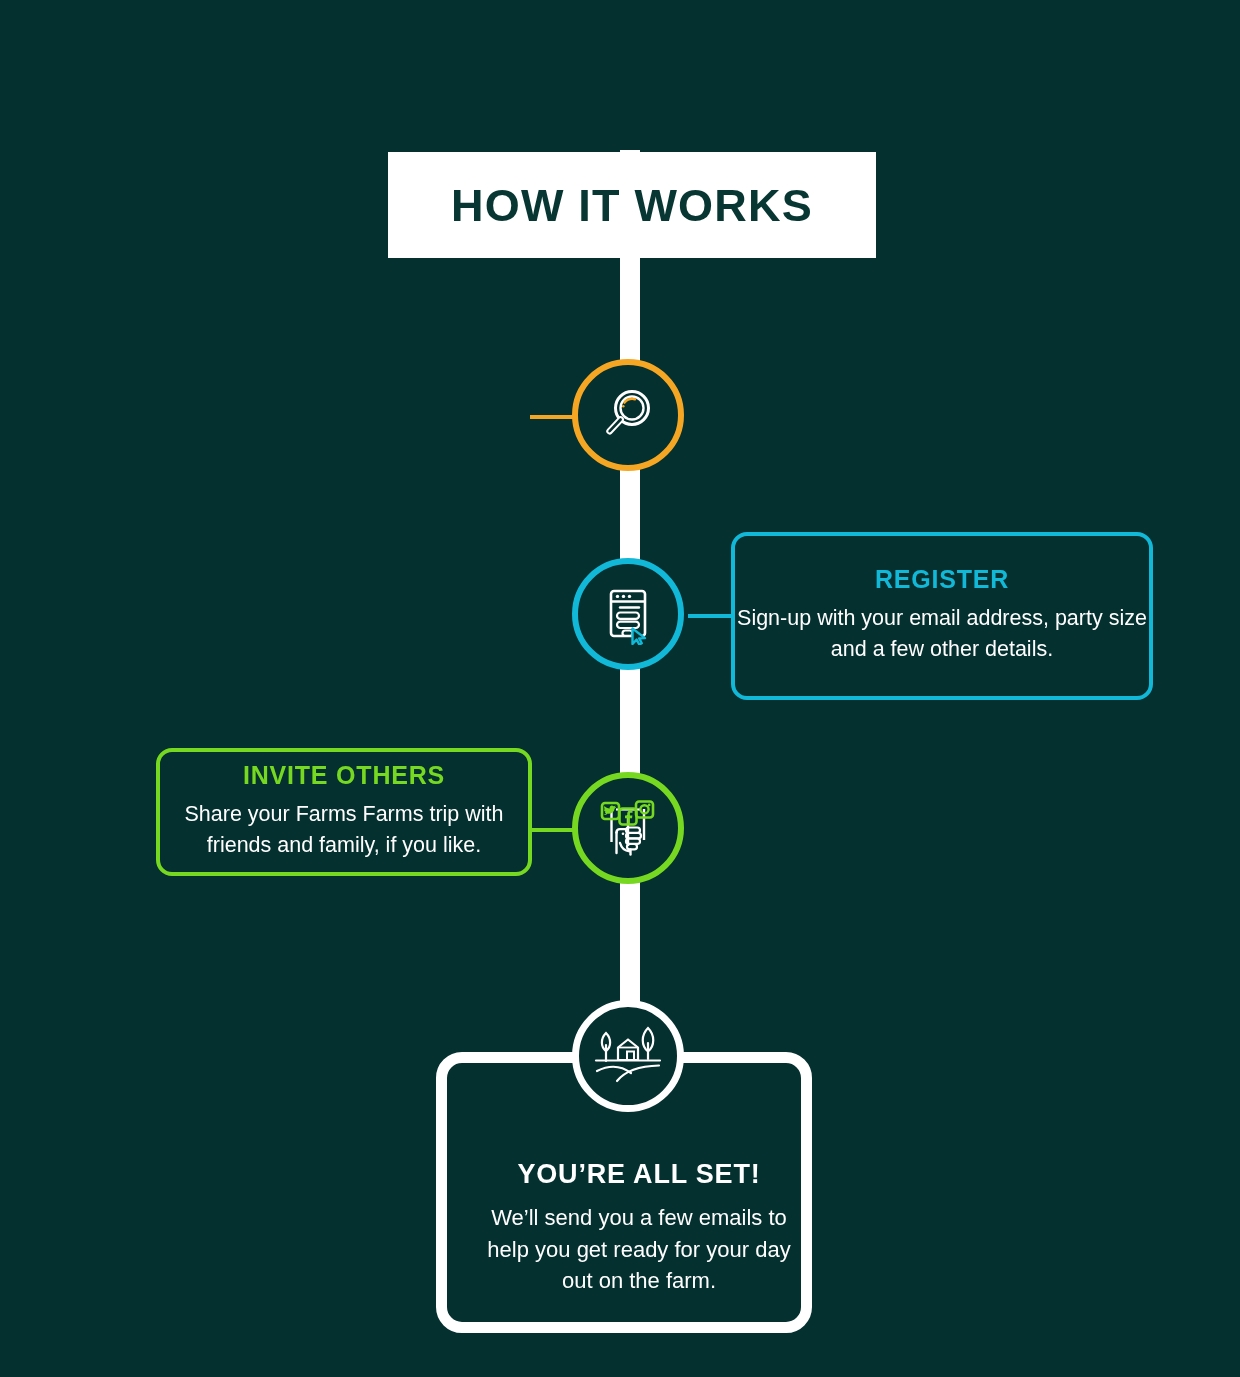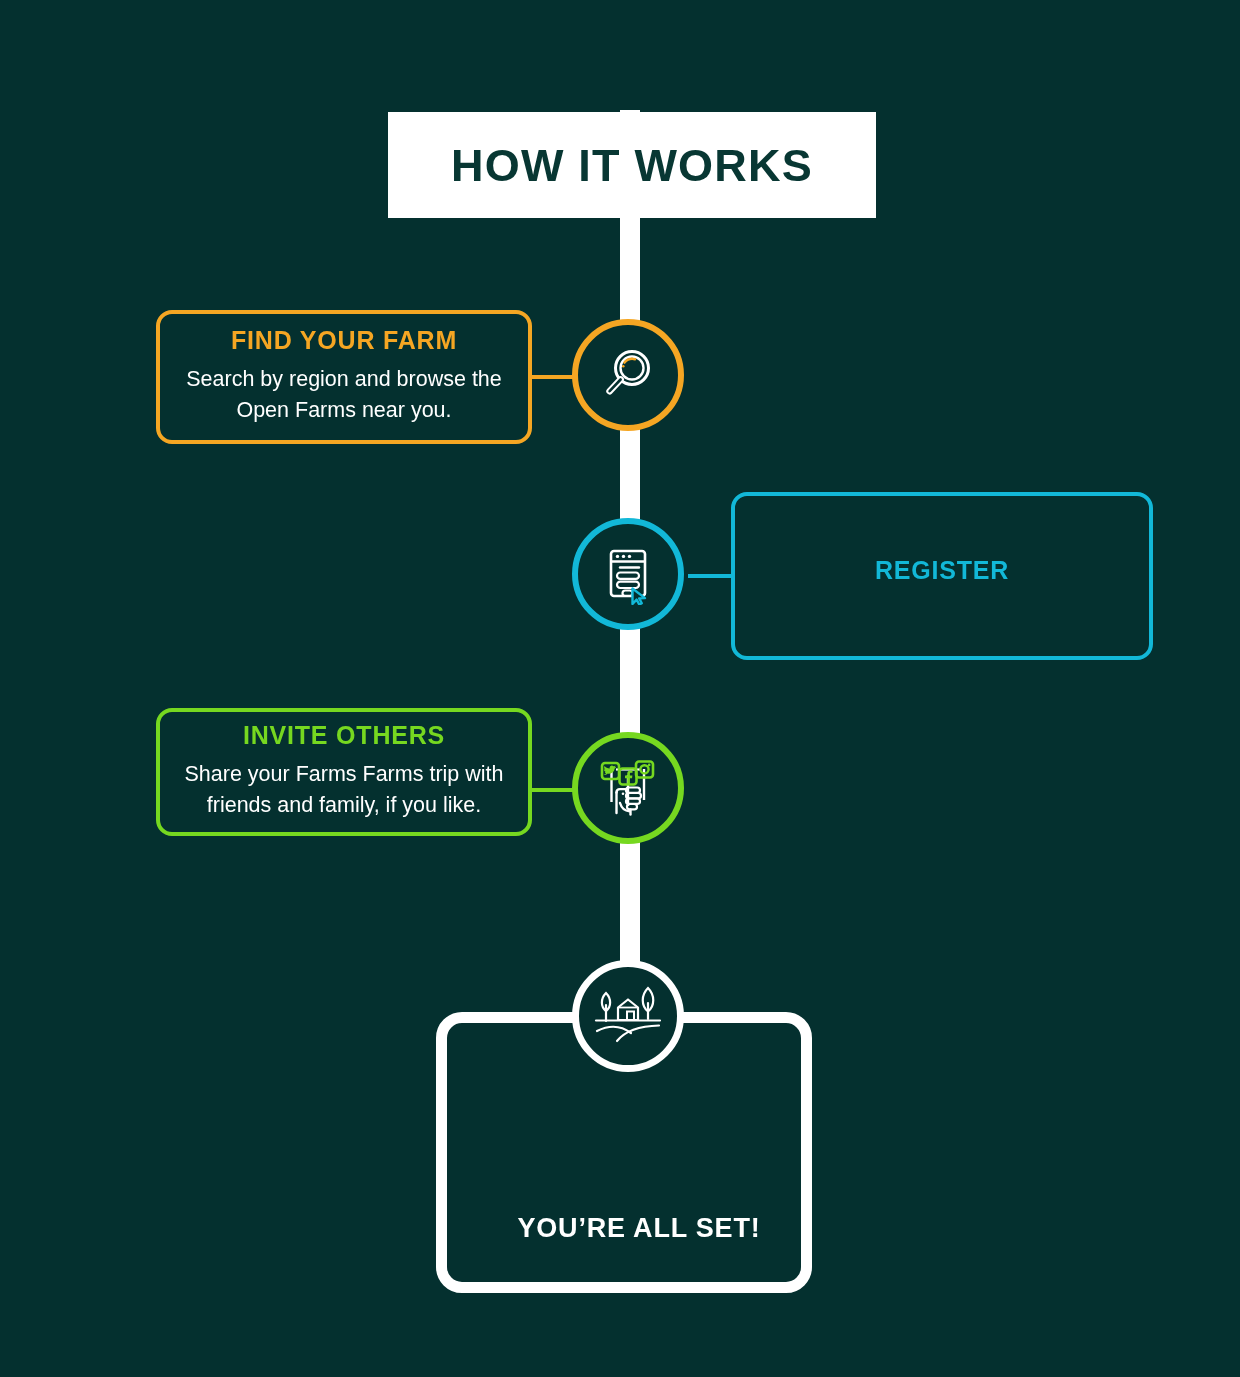--- a/index.html
+++ b/index.html
@@ -4,21 +4,21 @@
 <style>
   html,body{margin:0;padding:0;}
   body{
     width:1240px;height:1377px;
     background:#04302f;
     font-family:"Liberation Sans", sans-serif;
     position:relative;
     overflow:hidden;
     -webkit-font-smoothing:antialiased;
   }
-  #stage{position:absolute;inset:0;}
+  #stage{position:absolute;inset:0;margin-top:40px;}
 
   
   .spine{
     position:absolute;
     left:620px; top:110px;
     width:20px; height:920px;
     background:#ffffff;
     z-index:1;
   }
 
@@ -120,40 +120,37 @@
 
 <div id="stage">
 
   <div class="spine"></div>
 
   <div class="title-box">
     <span class="title-text">HOW IT WORKS</span>
   </div>
 
   <div class="connector" id="conn-find"></div>
-  <div class="card" id="card-find">
-    <div class="head">FIND YOUR FARM</div>
-    <div class="body">Search by region and browse the Open Farms near you.</div>
-  </div>
   <div class="node" id="node-find">
     <span>
       <svg width="62" height="62" viewBox="0 0 62 62" fill="none">
         <circle cx="35" cy="24" r="16.5" stroke="#ffffff" stroke-width="3"></circle>
         <circle cx="35" cy="24" r="11.5" stroke="#ffffff" stroke-width="2.4"></circle>
         <path d="M27.5 18.5 A10.5 10.5 0 0 1 38 15.2" stroke="#F5A623" stroke-width="2.6" stroke-linecap="round" fill="none"></path>
         <circle cx="26.3" cy="22.2" r="1.3" fill="#F5A623"></circle>
         <path d="M23.6 35.5 L12.6 47.2" stroke="#ffffff" stroke-width="6.6" stroke-linecap="round"></path>
         <path d="M23.6 35.5 L12.6 47.2" stroke="#04302f" stroke-width="2.6" stroke-linecap="round"></path>
       </svg>
     </span>
   </div>
 
   <div class="connector" id="conn-register"></div>
   <div class="card" id="card-register">
     <div class="head">REGISTER</div>
+    <div class="body">Sign-up with your email address, party size and a few other details.</div>
   </div>
   <div class="node" id="node-register">
     <span>
       <svg width="60" height="62" viewBox="0 0 60 62" fill="none">
         <rect x="13" y="8" width="34" height="45" rx="3" stroke="#ffffff" stroke-width="2.6"></rect>
         <path d="M13 18.5 H47" stroke="#ffffff" stroke-width="2.4"></path>
         <circle cx="19.5" cy="13.4" r="1.7" fill="#ffffff"></circle>
         <circle cx="25.5" cy="13.4" r="1.7" fill="#ffffff"></circle>
         <circle cx="31.5" cy="13.4" r="1.7" fill="#ffffff"></circle>
         <path d="M22 24.5 H41" stroke="#ffffff" stroke-width="2.4" stroke-linecap="round"></path>
@@ -197,20 +194,21 @@
         <rect x="30" y="42.5" width="14" height="5.4" rx="2.7" stroke="#ffffff" stroke-width="2.2"></rect>
         <rect x="31" y="48" width="10" height="5.4" rx="2.7" stroke="#ffffff" stroke-width="2.2"></rect>
         <path d="M24 47 C25.5 52 29 55 33.5 55.2" stroke="#ffffff" stroke-width="2.4" fill="none" stroke-linecap="round"></path>
         <path d="M34.5 53.4 V58.5" stroke="#ffffff" stroke-width="2.4" stroke-linecap="round"></path>
       </svg>
     </span>
   </div>
 
   <div class="card" id="card-allset">
     <div class="head">YOU’RE ALL SET!</div>
+    <div class="body">We’ll send you a few emails to help you get ready for your day out on the farm.</div>
   </div>
   <div class="node" id="node-allset">
     <span>
       <svg width="74" height="62" viewBox="0 0 74 62" fill="none">
 
         <path d="M15 8 C20.5 13.5 20.5 22 15 26 C9.5 22 9.5 13.5 15 8 Z" stroke="#ffffff" stroke-width="2.2" fill="none"></path>
         <path d="M15 20 V36" stroke="#ffffff" stroke-width="2.2" stroke-linecap="round"></path>
 
         <path d="M57 3 C64 10 64 21 57 26.5 C50 21 50 10 57 3 Z" stroke="#ffffff" stroke-width="2.2" fill="none"></path>
         <path d="M57 18 V34" stroke="#ffffff" stroke-width="2.2" stroke-linecap="round"></path>

